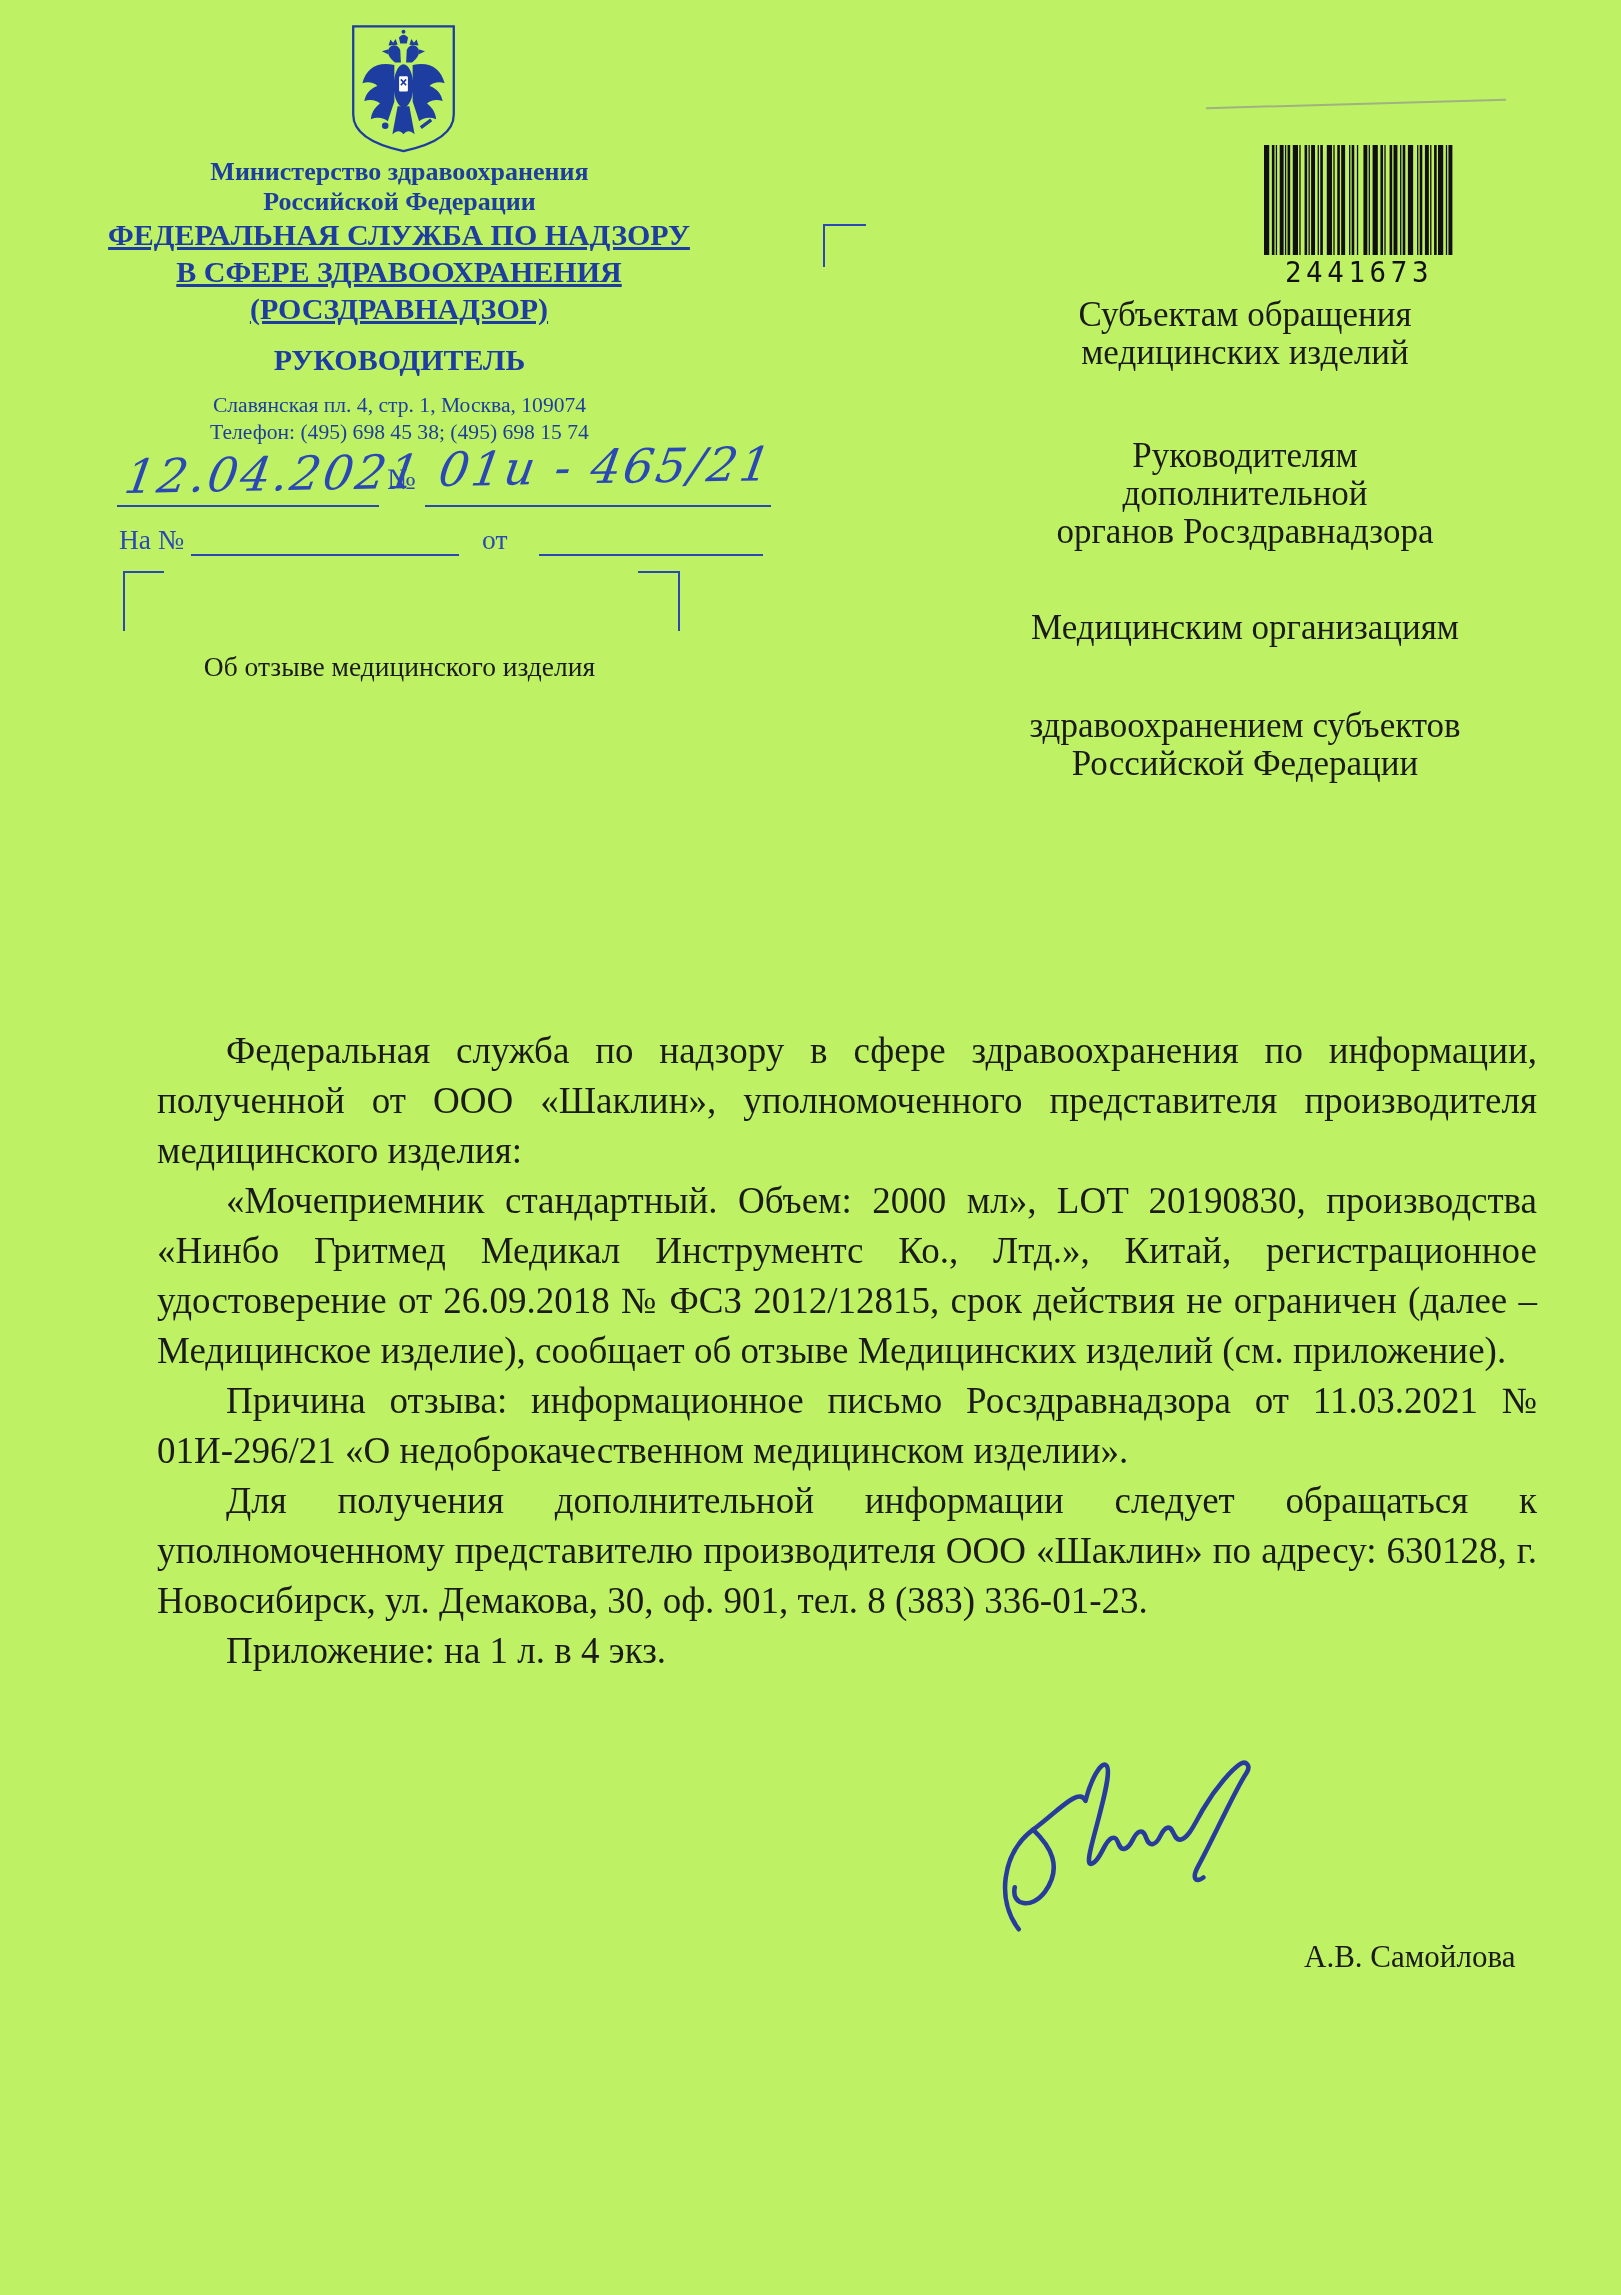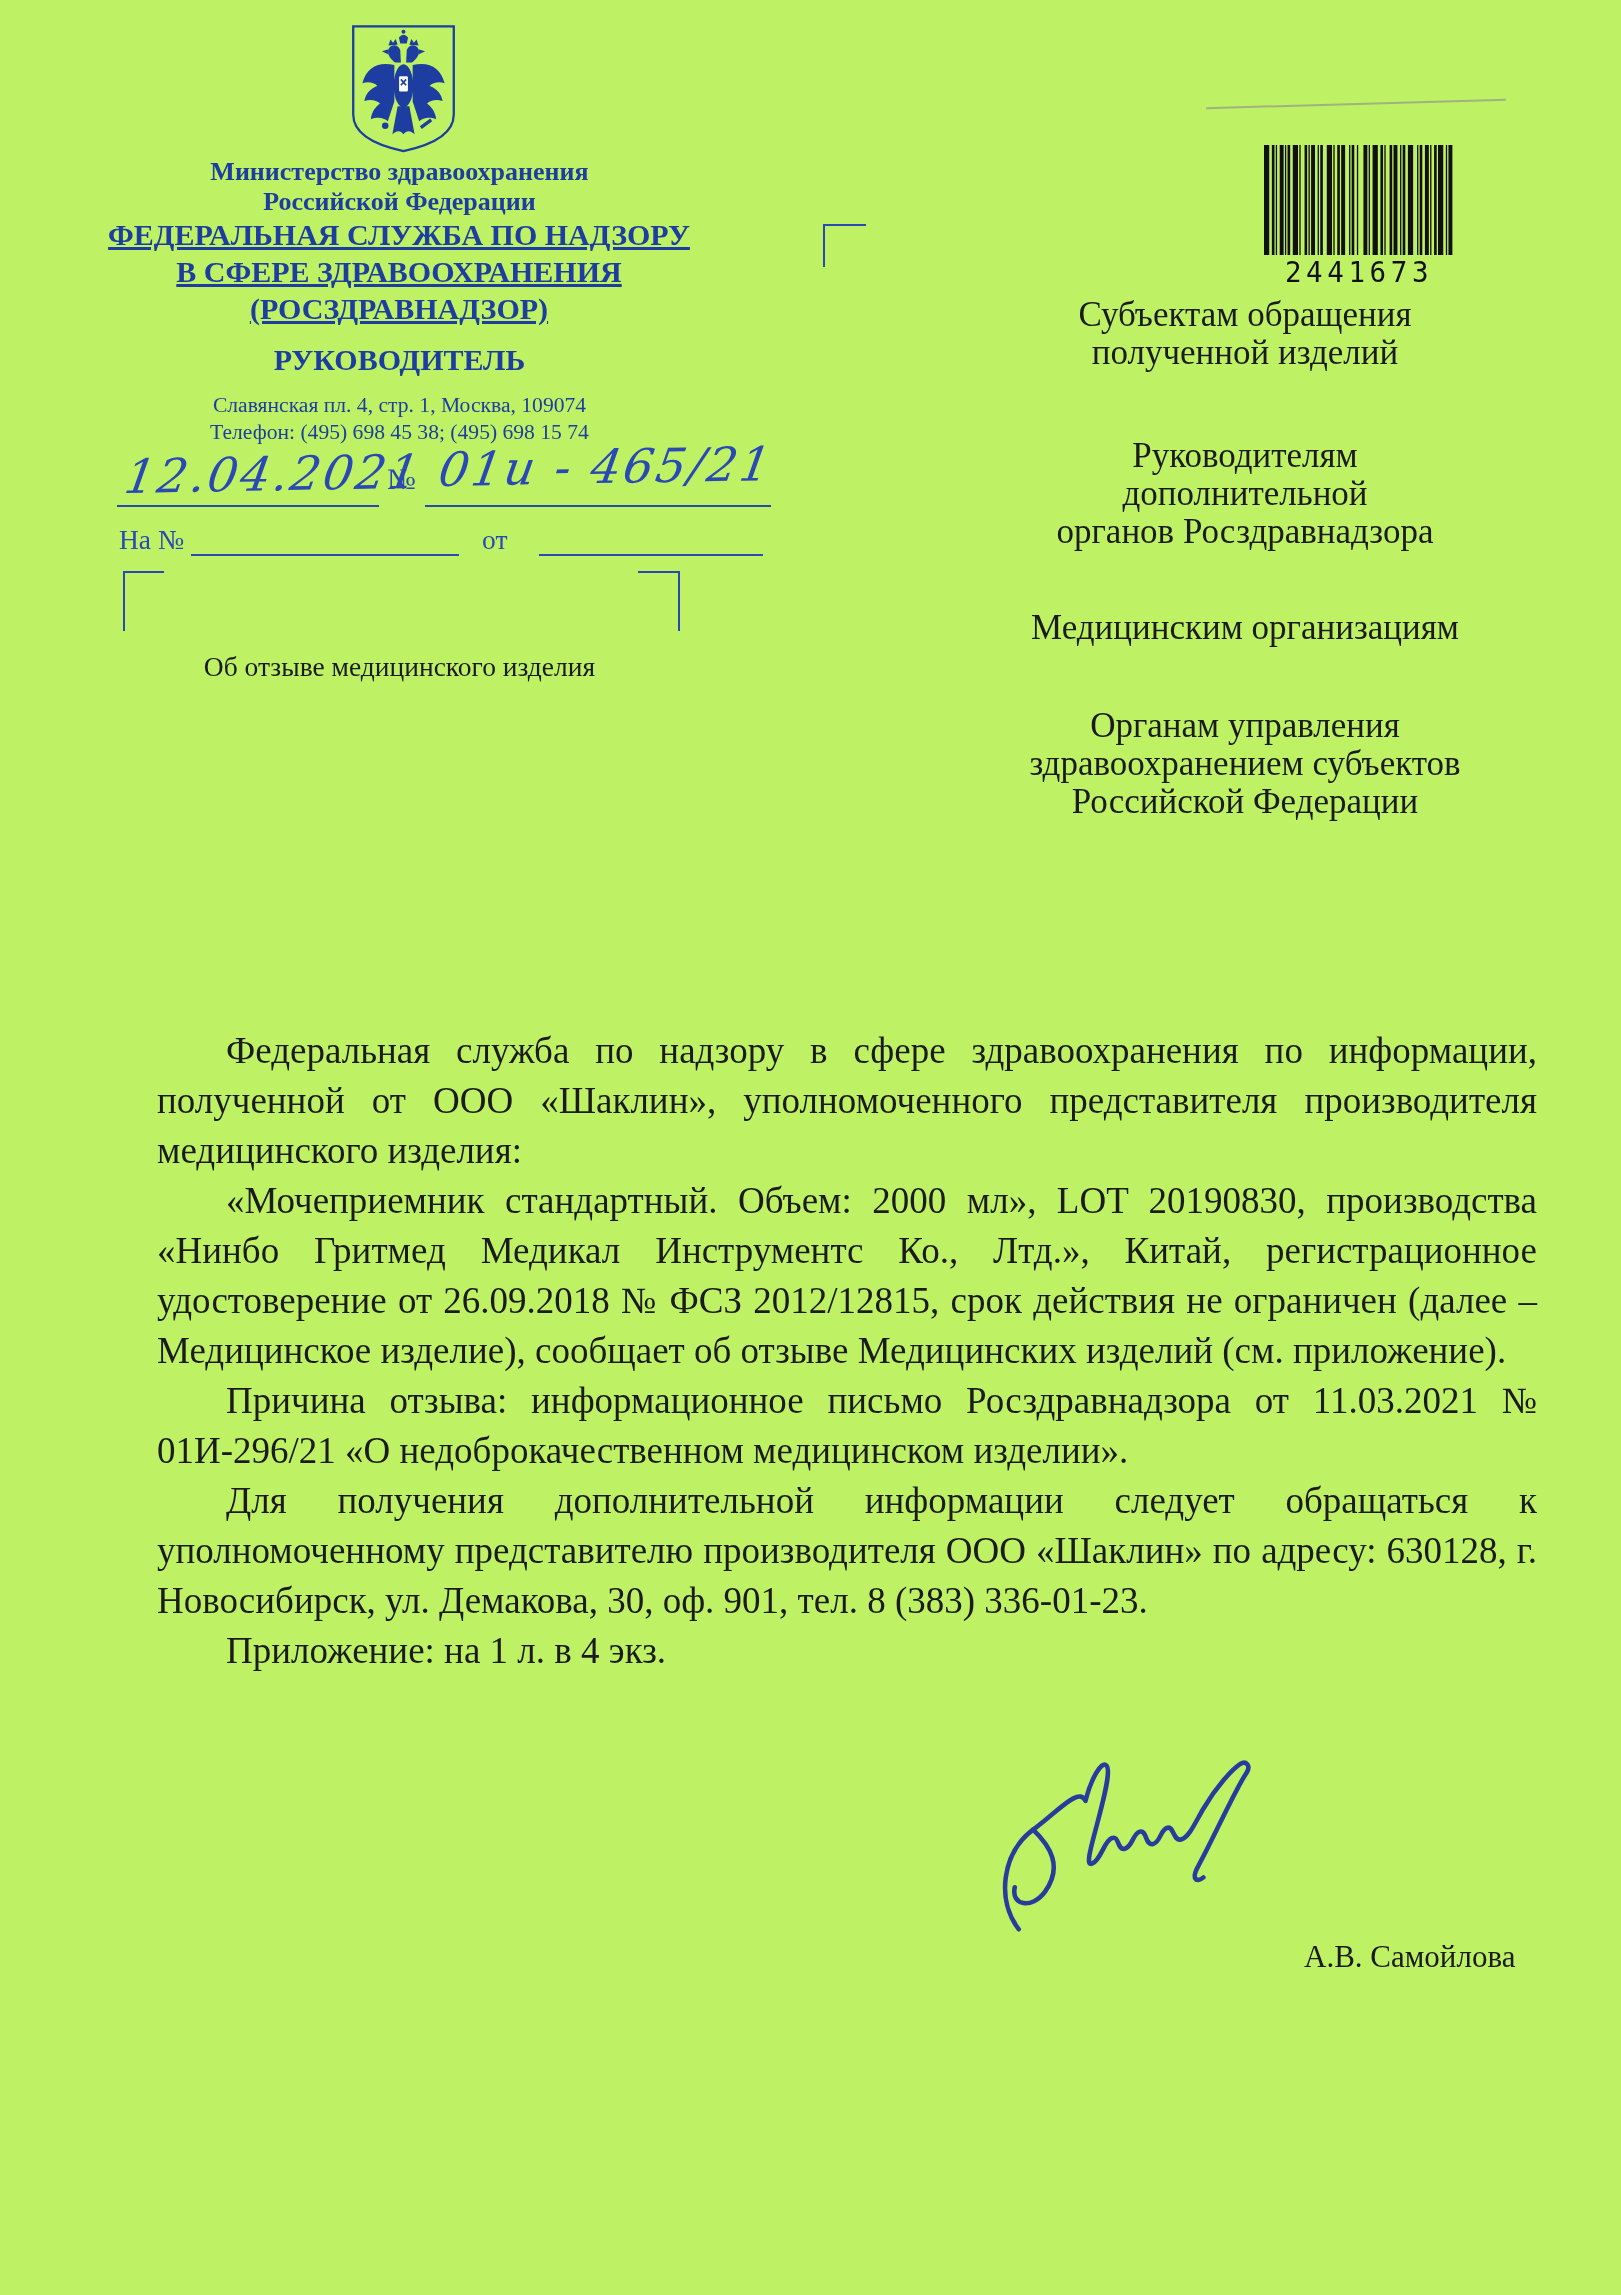--- a/index.html
+++ b/index.html
@@ -164,32 +164,31 @@
         <rect x="260.00" y="0" width="4.00" height="168"></rect>
         <rect x="266.00" y="0" width="8.00" height="168"></rect>
         <rect x="278.00" y="0" width="2.00" height="168"></rect>
         <rect x="282.00" y="0" width="6.00" height="168"></rect>
       </svg>
     <div class="bcnum">2441673</div>
   </div>
 
   <div class="abs rgroup rg1">
     <div>Субъектам обращения</div>
-    <div>полученной изделий</div>
+    <div>медицинских изделий</div>
   </div>
   <div class="abs rgroup rg2">
     <div>Руководителям</div>
     <div>дополнительной</div>
     <div>органов Росздравнадзора</div>
   </div>
   <div class="abs rgroup rg3">
     <div>Медицинским организациям</div>
   </div>
   <div class="abs rgroup rg4">
-    <div>Органам управления</div>
     <div>здравоохранением субъектов</div>
     <div>Российской Федерации</div>
   </div>
 
   <div class="abs bodytext">
     <p>Федеральная служба по надзору в сфере здравоохранения по информации, полученной от ООО «Шаклин», уполномоченного представителя производителя медицинского изделия:</p>
     <p>«Мочеприемник стандартный. Объем: 2000 мл», LOT 20190830, производства «Нинбо Гритмед Медикал Инструментс Ко., Лтд.», Китай, регистрационное удостоверение от 26.09.2018 № ФСЗ 2012/12815, срок действия не ограничен (далее – Медицинское изделие), сообщает об отзыве Медицинских изделий (см. приложение).</p>
     <p>Причина отзыва: информационное письмо Росздравнадзора от 11.03.2021 № 01И-296/21 «О недоброкачественном медицинском изделии».</p>
     <p>Для получения дополнительной информации следует обращаться к уполномоченному представителю производителя ООО «Шаклин» по адресу: 630128, г. Новосибирск, ул. Демакова, 30, оф. 901, тел. 8 (383) 336-01-23.</p>
     <p class="attach">Приложение: на 1 л. в 4 экз.</p>

